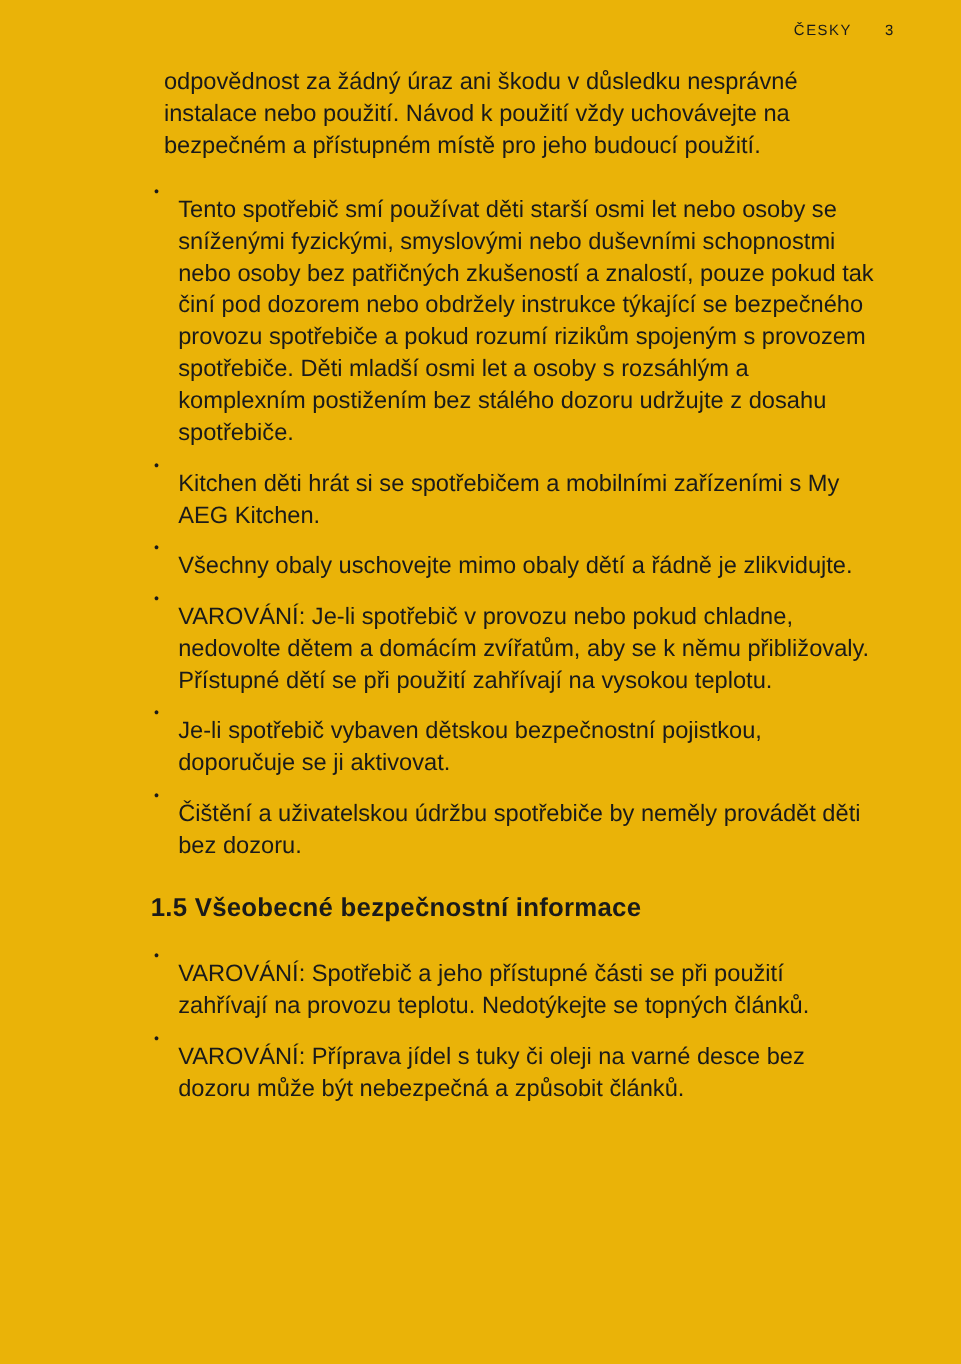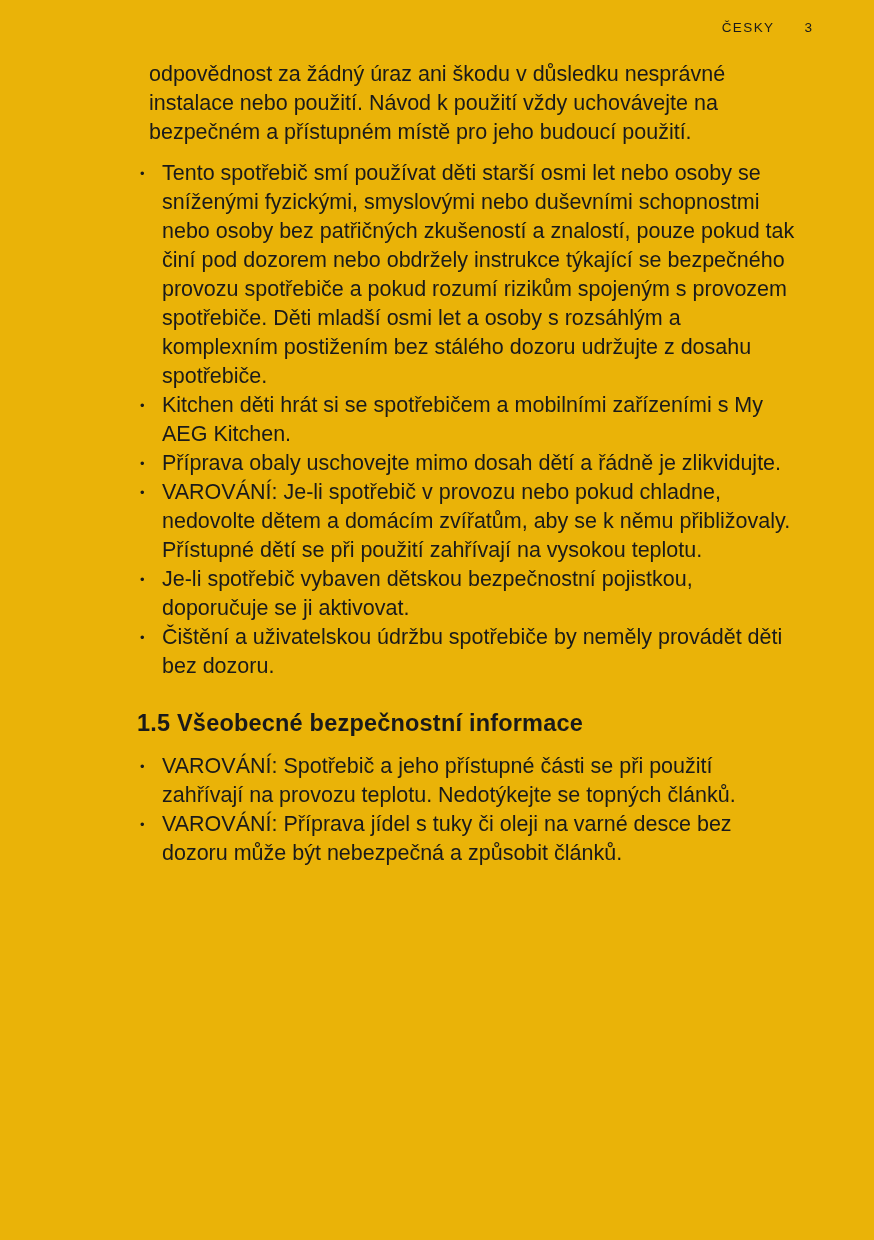--- a/index.html
+++ b/index.html
@@ -68,20 +68,21 @@
   .bullet-dot {
     flex: 0 0 25px;
     font-size: 13px;
     line-height: 29px;
     padding-left: 3px;
     box-sizing: border-box;
     user-select: none;
   }
   .bullet-text {
     flex: 1 1 auto;
+    margin-top: 17px;
   }
 </style>
 </head>
 <body>
 
 <div class="page">
 
   <div class="page-header">
     <span class="lang-label">ČESKY</span>
     <span class="page-number">3</span>
@@ -96,21 +97,21 @@
       <li>
         <span class="bullet-dot">•</span>
         <span class="bullet-text">Tento spotřebič smí používat děti starší osmi let nebo osoby se sníženými fyzickými, smyslovými nebo duševními schopnostmi nebo osoby bez patřičných zkušeností a znalostí, pouze pokud tak činí pod dozorem nebo obdržely instrukce týkající se bezpečného provozu spotřebiče a pokud rozumí rizikům spojeným s provozem spotřebiče. Děti mladší osmi let a osoby s rozsáhlým a komplexním postižením bez stálého dozoru udržujte z dosahu spotřebiče.</span>
       </li>
       <li>
         <span class="bullet-dot">•</span>
         <span class="bullet-text">Kitchen děti hrát si se spotřebičem a mobilními zařízeními s My AEG Kitchen.</span>
       </li>
       <li>
         <span class="bullet-dot">•</span>
-        <span class="bullet-text">Příprava obaly uschovejte mimo dosah dětí a řádně je zlikvidujte.</span>
+        <span class="bullet-text">Všechny obaly uschovejte mimo obaly dětí a řádně je zlikvidujte.</span>
       </li>
       <li>
         <span class="bullet-dot">•</span>
         <span class="bullet-text">VAROVÁNÍ: Je-li spotřebič v provozu nebo pokud chladne, nedovolte dětem a domácím zvířatům, aby se k němu přibližovaly. Přístupné dětí se při použití zahřívají na vysokou teplotu.</span>
       </li>
       <li>
         <span class="bullet-dot">•</span>
         <span class="bullet-text">Je-li spotřebič vybaven dětskou bezpečnostní pojistkou, doporučuje se ji aktivovat.</span>
       </li>
       <li>

